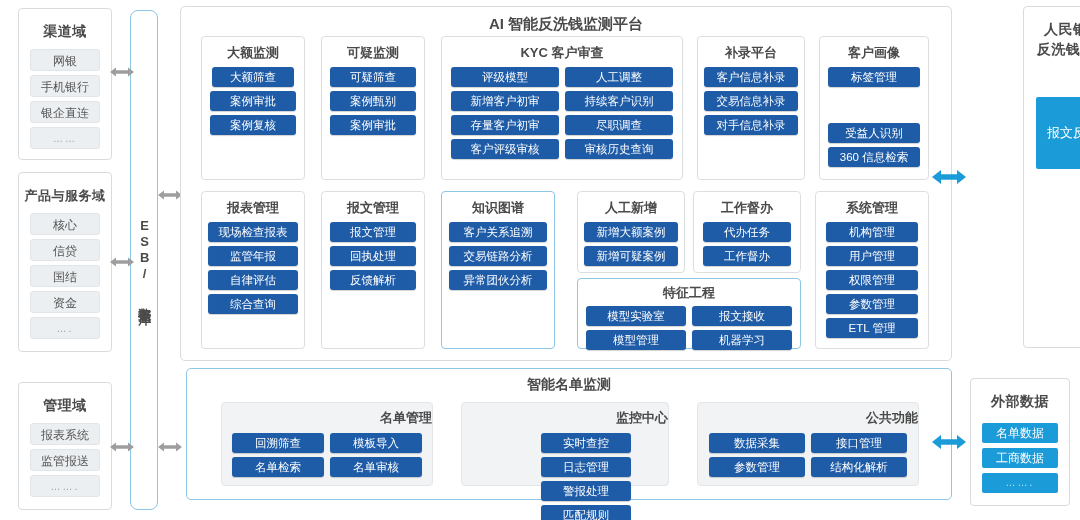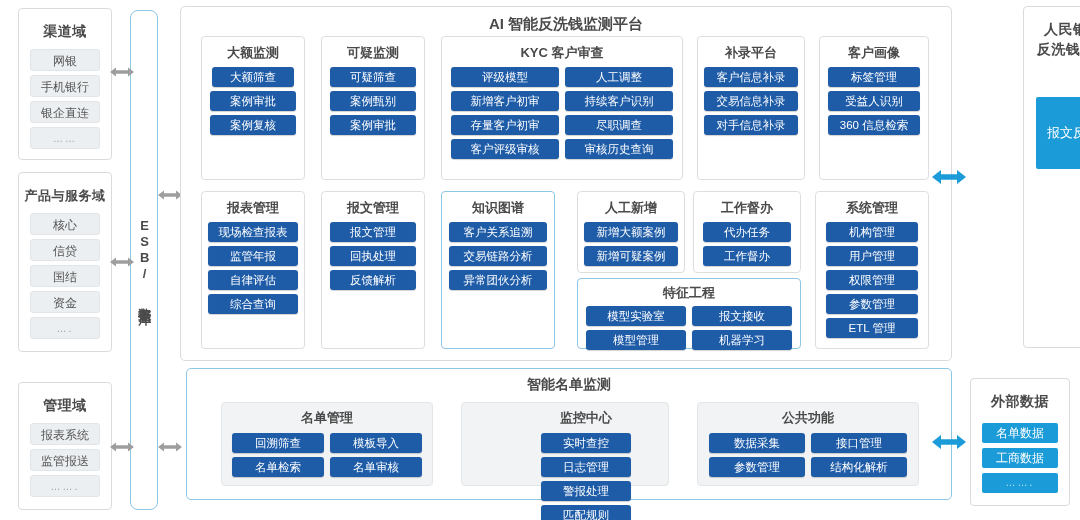--- a/index.html
+++ b/index.html
@@ -113,21 +113,21 @@
     text-align:center;font-size:14px;font-weight:bold;color:#4a4a4a;
   }
   .subcard{
     position:absolute;
     background:#f1f3f4;
     border:1px solid #e3e6e8;
     border-radius:4px;
     box-sizing:border-box;
   }
   .subcard .card-title{
-    text-align:center;font-size:13px;font-weight:bold;color:#4a4a4a;
+    text-align:right;font-size:13px;font-weight:bold;color:#4a4a4a;
     margin-top:6px;margin-bottom:6px;
   }
 
   
   .cyan-btn{
     background:#1b9bd8;color:#fff;text-align:center;
     font-size:12px;border-radius:2px;
     box-sizing:border-box;
   }
   .cyan-btn.dots{color:#bfe6f7;letter-spacing:2px;font-size:10px;}
@@ -238,21 +238,21 @@
       <div class="bbtn" style="width:94px;">客户信息补录</div>
       <div class="bbtn" style="width:94px;">交易信息补录</div>
       <div class="bbtn" style="width:94px;">对手信息补录</div>
     </div>
   </div>
 
   <div class="card" style="left:819px;top:36px;width:110px;height:144px;">
     <div class="card-title">客户画像</div>
     <div class="btn-wrap">
       <div class="bbtn" style="width:92px;">标签管理</div>
-      <div class="bbtn" style="width:92px;">受益人识别</div>
+      <div class="bbtn" style="width:92px;margin-top:32px;">受益人识别</div>
       <div class="bbtn" style="width:92px;">360 信息检索</div>
     </div>
   </div>
 
   <div class="card" style="left:201px;top:191px;width:104px;height:158px;">
     <div class="card-title">报表管理</div>
     <div class="btn-wrap">
       <div class="bbtn" style="width:90px;">现场检查报表</div>
       <div class="bbtn" style="width:90px;">监管年报</div>
       <div class="bbtn" style="width:90px;">自律评估</div>

